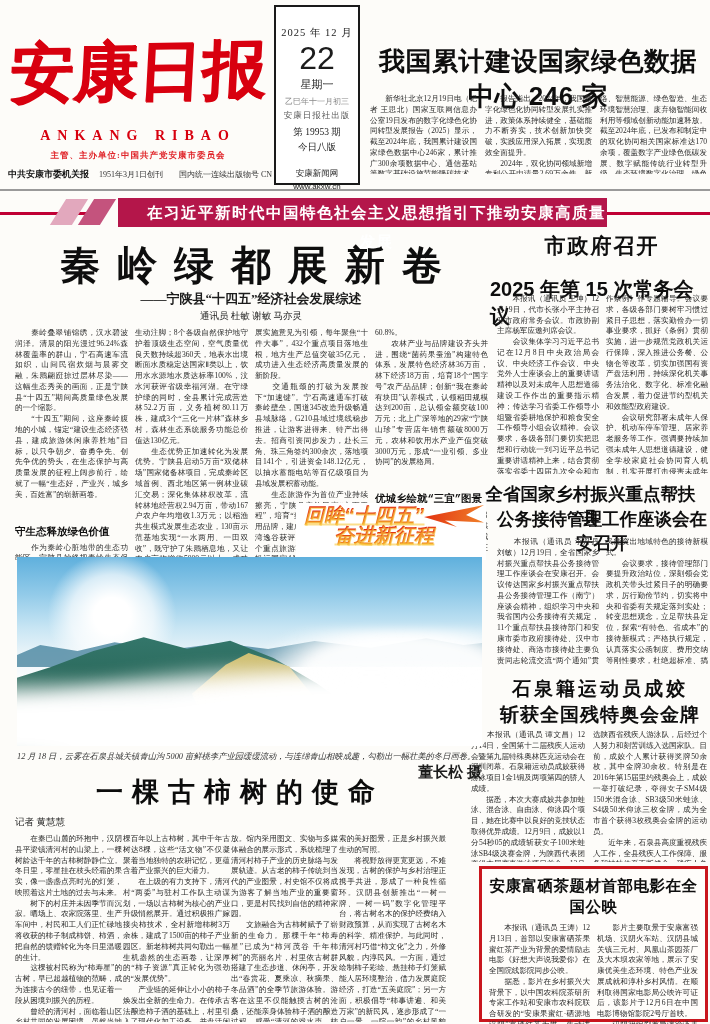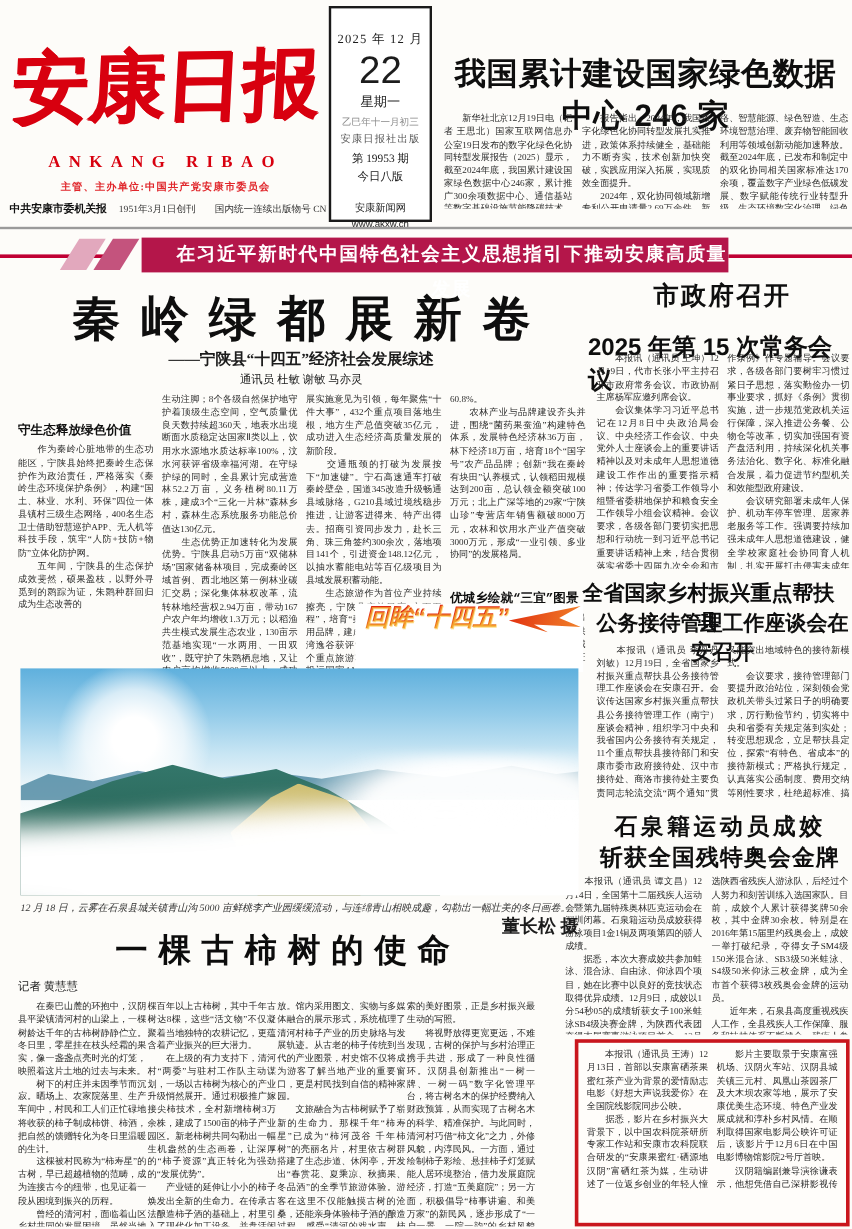--- a/index.html
+++ b/index.html
@@ -40,21 +40,21 @@
   .banner-box { left:118px; top:0; width:489px; height:29px; background:#b4164a; color:#fff; text-align:center; font-family:"Liberation Sans",sans-serif; font-weight:bold; font-size:15.5px; line-height:29px; letter-spacing:1.5px;padding-left:28px; }
   
   .lead-title { left:15px; top:238px; width:472px; text-align:center; font-size:40px; letter-spacing:17px; text-indent:17px; }
   .lead-sub { left:15px; top:290px; width:472px; text-align:center; font-size:13px; font-weight:bold; }
   .lead-by { left:15px; top:310px; width:472px; text-align:center; font-size:9.5px; color:#222; }
   .lead-cols { left:15px; top:328px; width:474px; height:232px; gap:7px; }
   .lead-cols .col { width:113px; height:232px; }
   
   .slogan { left:296px; top:503px; width:190px; height:57px; background:#fff; overflow:hidden; }
   .slogan-flag { right:2px; top:2px; width:60px; height:22px; background:linear-gradient(100deg,#e23010,#f0822a); clip-path:polygon(0 55%,100% 0,70% 45%,100% 80%,35% 70%,55% 100%); }
-  .sl1,.sl2 { font-family:"Liberation Sans",sans-serif; font-weight:900; font-style:italic; font-size:20px; line-height:24px; background:linear-gradient(180deg,#e02711 30%,#f09a1d); -webkit-background-clip:text; background-clip:text; color:transparent; text-shadow:0.5px 0.5px 0 rgba(250,200,60,.6); }
+  .sl1,.sl2 { font-family:"Liberation Sans",sans-serif; font-weight:900; font-style:italic; font-size:20px; line-height:24px; background:linear-gradient(180deg,#e02711 30%,#f09a1d); -webkit-background-clip:text; background-clip:text; color:transparent; text-shadow:0.5px 0.5px 0 rgba(250,200,60,.6);text-decoration:underline; }
   .sl1 { margin-left:8px; } .sl2 { margin-left:38px; margin-top:-4px; }
   
   .gov-t1 { left:497px; top:232px; width:210px; text-align:center; font-size:21px; letter-spacing:2px; }
   .gov-t2 { left:490px; top:276px; width:220px; font-size:20px; }
   .gov-cols { left:497px; top:294px; width:211px; height:180px; gap:7px; }
   .gov-cols .col { width:102px; height:180px; }
   .rec-t1 { left:485px; top:482px; width:211px; text-align:center; font-size:17.5px; }
   .rec-t2 { left:492px; top:507px; width:220px; text-align:center; font-size:17.5px; }
   .rec-cols { left:497px; top:537px; width:211px; height:128px; gap:7px; }
   .rec-cols .col { width:102px; height:128px; }
@@ -125,20 +125,22 @@
   <div class="abs stripe" style="left:58px;width:22px;background:#e2a8bd;"></div>
   <div class="abs stripe" style="left:86px;width:22px;background:#c4537d;"></div>
   <div class="abs banner-box">在习近平新时代中国特色社会主义思想指引下推动安康高质量发展</div>
 </div>
 
 <div class="abs lead-title hs">秦岭绿都展新卷</div>
 <div class="abs lead-sub">——宁陕县“十四五”经济社会发展综述</div>
 <div class="abs lead-by">通讯员 杜敏 谢敏 马亦灵</div>
 <div class="abs cols lead-cols">
   <div class="col">
+    <div class="txt">　　秦岭叠翠铺锦绣，汉水碧波润泽。清晨的阳光漫过96.24%森林覆盖率的群山，宁石高速车流如织，山间民宿炊烟与晨雾交融，朱鹮翩跹掠过层林尽染——这幅生态秀美的画面，正是宁陕县“十四五”期间高质量绿色发展的一个缩影。
+　　“十四五”期间，这座秦岭腹地的小城，锚定“建设生态经济强县，建成旅游休闲康养胜地”目标，以只争朝夕、奋勇争先、创先争优的势头，在生态保护与高质量发展的征程上阔步前行，绘就了一幅“生态好，产业兴，城乡美，百姓富”的崭新画卷。</div>
     <div class="sechead">守生态释放绿色价值</div>
     <div class="txt">　　作为秦岭心脏地带的生态功能区，宁陕县始终把秦岭生态保护作为政治责任，严格落实《秦岭生态环境保护条例》，构建“国土、林业、水利、环保”四位一体县镇村三级生态网络，400名生态卫士借助智慧巡护APP、无人机等科技手段，筑牢“人防+技防+物防”立体化防护网。
 　　五年间，宁陕县的生态保护成效斐然，硕果盈枝，以野外寻觅到的鹮踪为证，朱鹮种群回归成为生态改善的</div>
   </div>
   <div class="col">
     <div class="txt">生动注脚；8个各级自然保护地守护着顶级生态空间，空气质量优良天数持续超360天，地表水出境断面水质稳定达国家Ⅱ类以上，饮用水水源地水质达标率100%，汶水河获评省级幸福河湖。在守绿护绿的同时，全县累计完成营造林52.2万亩，义务植树80.11万株，建成3个“三化一片林”森林乡村，森林生态系统服务功能总价值达130亿元。
 　　生态优势正加速转化为发展优势。宁陕县启动5万亩“双储林场”国家储备林项目，完成秦岭区域首例、西北地区第一例林业碳汇交易；深化集体林权改革，流转林地经营权2.94万亩，带动167户农户年均增收1.3万元；以稻渔共生模式发展生态农业，130亩示范基地实现“一水两用、一田双收”，既守护了朱鹮栖息地，又让农户亩均增收5000元以上，成功创建国家级全域森林康养试点建设县。</div>
 
   </div>
   <div class="col txt">展实施意见为引领，每年聚焦“十件大事”，432个重点项目落地生根，地方生产总值突破35亿元，成功进入生态经济高质量发展的新阶段。
@@ -150,20 +152,21 @@
     <div class="sechead">优城乡绘就“三宜”图景</div>
     <div class="txt">　　“县城有了五星级大酒店，出门能逛绿道，冬天还有集中供暖，日子越来越舒心！”宁陕县城关镇长安社区居民邱相军，见证着家乡的华丽蝶变。
 　　五年来，宁陕县统筹推进城乡发展，精雕细琢“宜居、宜业、宜游”县城，用心勾勒和美乡村画卷，让城乡既有“颜值”更有“质感”。</div>
 
   </div>
 </div>
 
 <div class="abs slogan">
   <div class="abs slogan-flag"></div>
   <div class="sl1">回眸“十四五”</div>
+  <div class="sl2">奋进新征程</div>
 </div>
 
 <div class="abs gov-t1 hs">市政府召开</div>
 <div class="abs gov-t2 hs">2025 年第 15 次常务会议</div>
 <div class="abs cols gov-cols">
   <div class="col txt">　　本报讯（通讯员 王坤）12月19日，代市长张小平主持召开市政府常务会议。市政协副主席杨军应邀列席会议。
 　　会议集体学习习近平总书记在12月8日中央政治局会议、中央经济工作会议、中央党外人士座谈会上的重要讲话精神以及对未成年人思想道德建设工作作出的重要指示精神；传达学习省委工作领导小组暨省委耕地保护和粮食安全工作领导小组会议精神。会议要求，各级各部门要切实把思想和行动统一到习近平总书记重要讲话精神上来，结合贯彻落实省委十四届九次全会和市委五届十次全会工作安排，聚焦高质量发展首要任务，着力稳就业、稳企业、稳市场、稳预期，推动经济实现质的有效提升和量的合理增长，奋力完成全年经济社会发展目标任务，确保“十五五”实现良好开局。
 　　会议组织市政府集体学法，邀请省人大常委会法制工作委员会委员围绕《陕西省机关运行保障工</div>
   <div class="col txt">作条例》作专题辅导。会议要求，各级各部门要树牢习惯过紧日子思想，落实勤俭办一切事业要求，抓好《条例》贯彻实施，进一步规范党政机关运行保障，深入推进公务餐、公物仓等改革，切实加强国有资产盘活利用，持续深化机关事务法治化、数字化、标准化融合发展，着力促进节约型机关和效能型政府建设。
 　　会议研究部署未成年人保护、机动车停车管理、居家养老服务等工作。强调要持续加强未成年人思想道德建设，健全学校家庭社会协同育人机制，扎实开展打击侵害未成年人犯罪专项行动，为未成年人健康成长营造良好环境。要聚焦解决停车供需矛盾，深入挖掘城镇公共空间潜力，科学合理配置停车资源，严格规范经营管理和停车秩序，更好满足群众合理停车需求。要积极应对人口老龄化，坚持以居家老年人服务需求为导向，充分发挥政府、市场、社会、家庭等多元主体的积极性，不断优化资源配置，配套完善服务供给体系，促进养老服务高质量发展。会议还研究了其他事项。</div>
@@ -213,19 +216,20 @@
 　　更令人欣喜的是，一座以柿子为主题的村史馆近日将在村中落成开</div>
   <div class="col txt">放。馆内采用图文、实物与多媒体融合的展示形式，系统梳理了清河村柿子产业的历史脉络与发展轨迹。从古老的柿子传统到当代的产业图景，村史馆不仅将成为游客了解当地产业的重要窗口，更是村民找到自信的精神家园。
 　　文旅融合为古柿树赋予了崭新的生命力。那棵千年“柿寿星”已成为“柿河茂谷 千年柿树”的亮丽名片，村里依古树群搭建了生态步道、休闲亭，开发出“春赏花、夏乘凉、秋摘果、冬品酒”的全季节旅游体验。游客在这里不仅能触摸古树的沧桑，还能亲身体验柿子酒的酿造过程，感受“清河的戏水声、柿子烤酒味道醇”所描绘的乡土风情。
 　　这些变化实实在在惠及村民。去年清河村接待游客超2万人次，一些村民率先受益，办起了农家乐与民宿，在“家门口”增收致富。古树下参观的游客，农家乐中的柿子宴，民宿里的宁静夜晚，这些由村民们自发探</div>
   <div class="col txt">索的美好图景，正是乡村振兴最生动的写照。
 　　将视野放得更宽更远，不难发现，古树的保护与乡村治理正携手共进，形成了一种良性循环。汉阴县创新推出“一树一牌、一树一码”数字化管理平台，将古树名木的保护经费纳入财政预算，从而实现了古树名木的科学、精准保护。与此同时，清河村巧借“柿文化”之力，外修风貌，内淳民风。一方面，通过绘制柿子彩绘、悬挂柿子灯笼赋能人居环境整治，借力发展庭院经济，打造“五美庭院”；另一方面，积极倡导“柿事讲遍、和美万家”的新民风，逐步形成了“一户一景、一院一韵”的乡村风貌与淳朴和谐的乡风民风。
 　　如今，古柿树的使命已超越个体的生存意义。它连接传统与现代，平衡生态与产业，引领村民从“靠山吃山”走向“靠山致富”。正如驻村工作队员罗某所说，“古树是我们最宝贵的财富。保护好它们，让它们继续见证村庄发展，带动共同富裕，是我们最大的心愿。”</div>
 </div>
 
 <div class="abs movie-box">
+  <div class="movie-title hs">安康富硒茶题材首部电影在全国公映</div>
   <div class="cols movie-cols">
     <div class="col txt">　　本报讯（通讯员 王涛）12月13日，首部以安康富硒茶果蜜红茶产业为背景的爱情励志电影《好想大声说我爱你》在全国院线影院同步公映。
 　　据悉，影片在乡村振兴大背景下，以中国农科院茶研所专家工作站和安康市农科院联合研发的“安康果蜜红·硒源地汉阴”富硒红茶为媒，生动讲述了一位返乡创业的年轻人憧憬美好人生、打造硬人品和产品品质，克服重重困难，赢得市场青睐并收获真挚爱情的感人故事。影片深刻凸显了当代返乡创业青年积极进取的价值观和对美好爱情的追求，对持续推进乡村振兴，促进农文旅融合发展具有积极意义。</div>
     <div class="col txt">　　影片主要取景于安康富强机场、汉阴火车站、汉阴县城关镇三元村、凤凰山茶园茶厂及大木坝农家等地，展示了安康优美生态环境、特色产业发展成就和淳朴乡村风情。在顺利取得国家电影局公映许可证后，该影片于12月6日在中国电影博物馆影院2号厅首映。
 　　汉阴籍编剧兼导演徐谦表示，他想凭借自己深耕影视传媒的优势，结合自家及身边同代人的创业经历，创作一部土生土长的影视作品，帮助家乡茶企拓展市场。家乡有关部门和新闻单位给了他和团队大力支持，他有信心依托家乡丰富的资源，创作更多影视作品。</div>
   </div>
 </div>
 
 </body></html>

